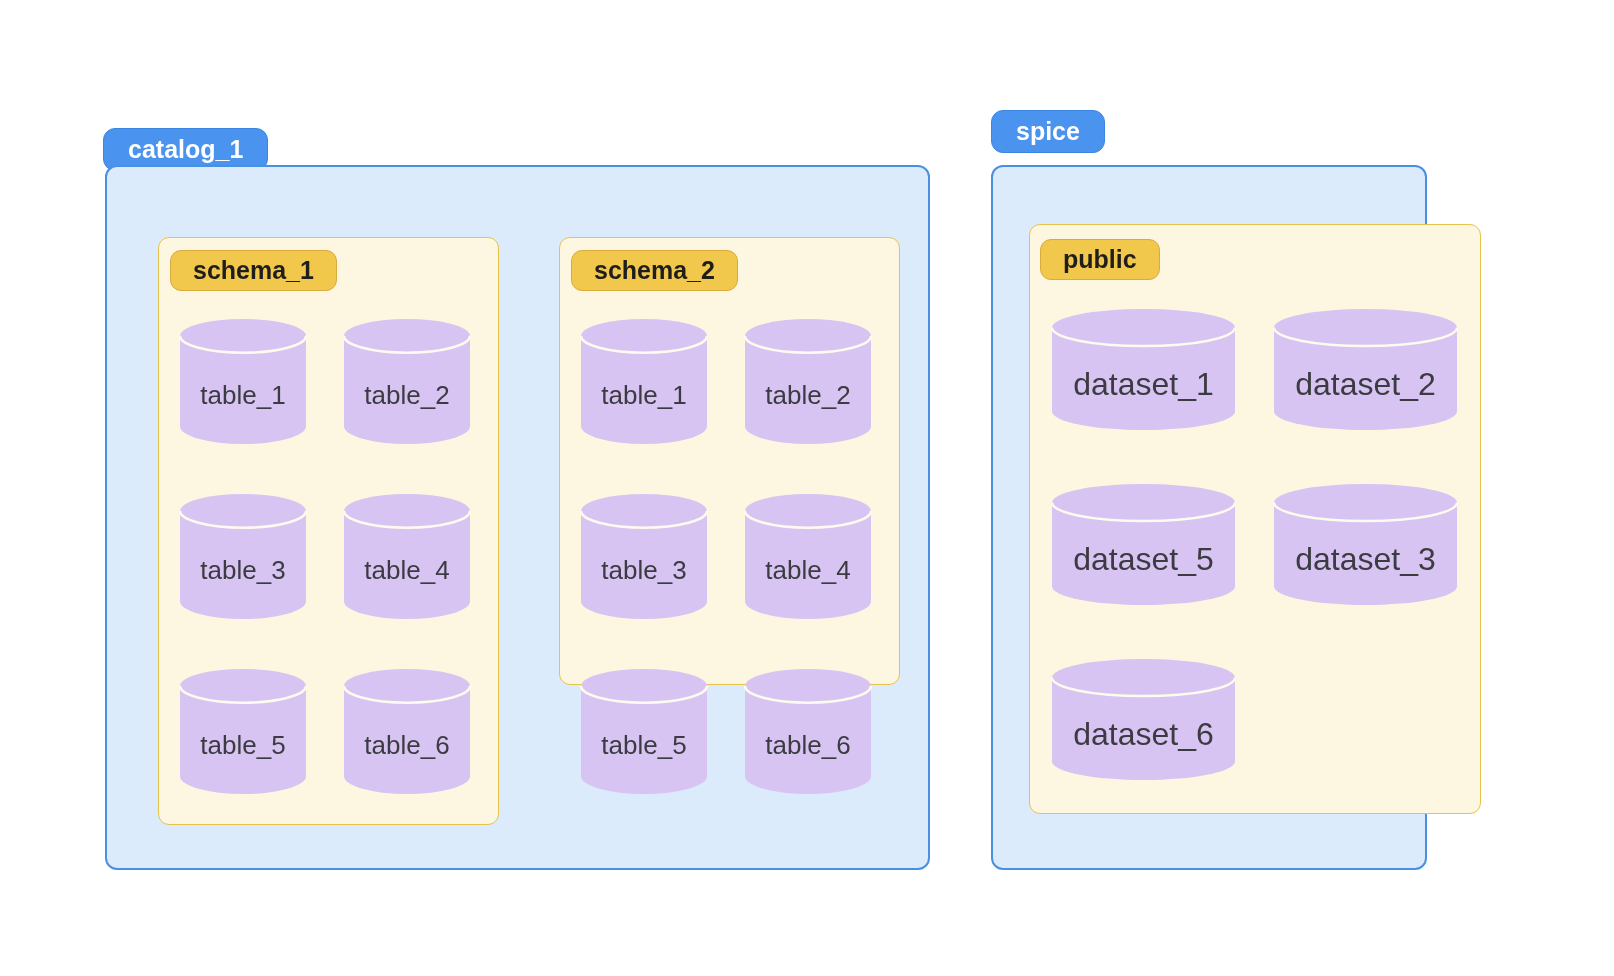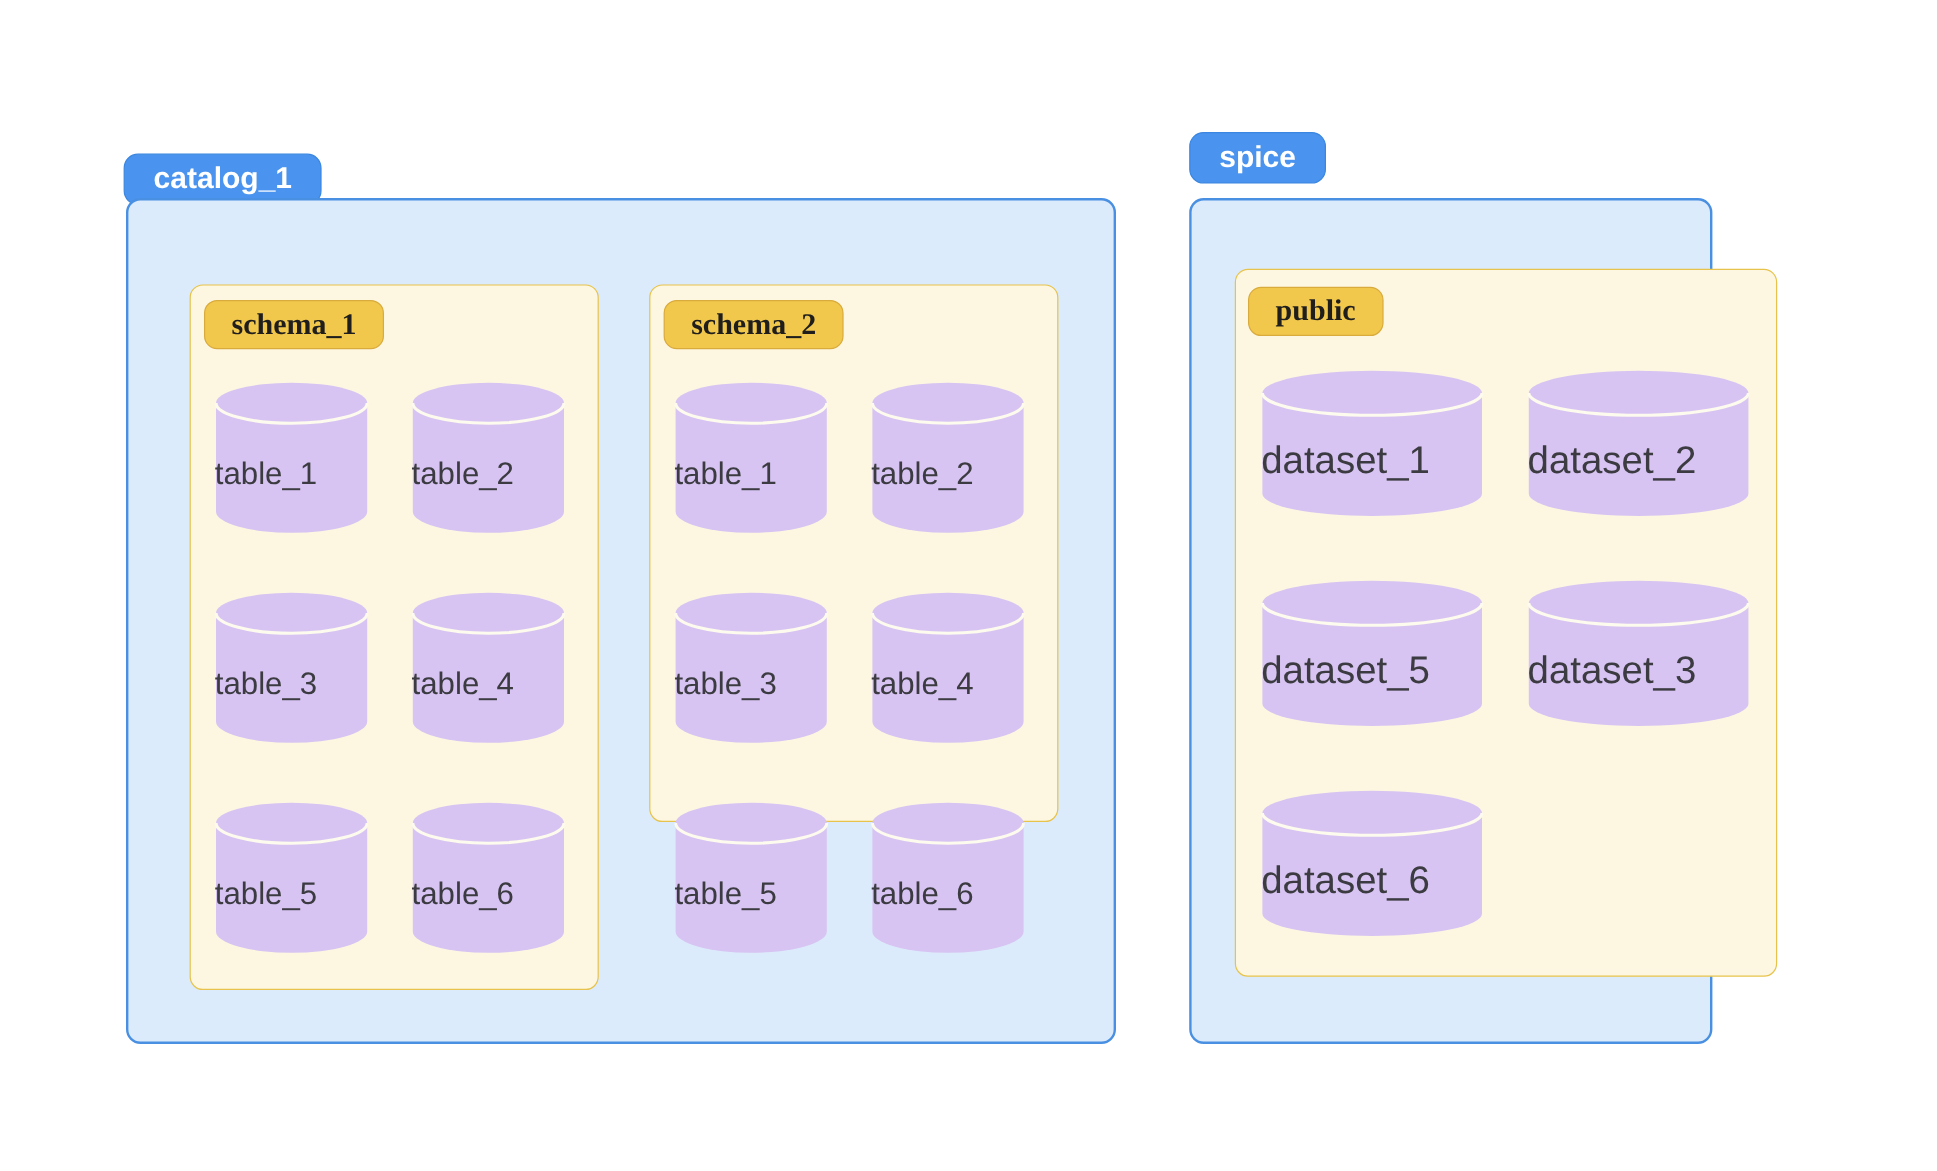--- a/index.html
+++ b/index.html
@@ -34,41 +34,40 @@
     border-radius: 12px;
   }
   .badge.gold {
     background: var(--yellow-badge-bg);
     border: 1.5px solid var(--yellow-badge-border);
     color: var(--yellow-badge-text);
     font-size: 25px;
     height: 41px;
     padding: 0 22px;
     border-radius: 11px;
-    font-family: Liberation Serif, serif;
   }
   .container-blue {
     position: absolute;
     box-sizing: border-box;
     background: var(--container-bg);
     border: 2px solid var(--container-border);
     border-radius: 12px;
   }
   #catalog-container { left: 105px; top: 165px; width: 825px; height: 705px; }
   #spice-container   { left: 991px; top: 165px; width: 436px; height: 705px; }
 
   .schema-box {
     position: absolute;
     box-sizing: border-box;
     background: var(--schema-box-bg);
     border: 1.5px solid var(--schema-box-border);
     border-radius: 11px;
   }
   #schema-1-box { left: 51px;  top: 70px; width: 341px; height: 588px; }
-  #schema-2-box { left: 434px; top: 70px; width: 341px; height: 448px; }
+  #schema-2-box { left: 452px; top: 70px; width: 341px; height: 448px; }
   #public-box   { left: 36px;  top: 57px; width: 452px; height: 590px; }
 
   .schema-badge { left: 11px; top: 12px; }
   .public-badge { left: 10px; top: 14px; }
 
   .cyl-grid {
     position: absolute;
     display: grid;
   }
   .tables-grid {
@@ -85,20 +84,21 @@
     column-gap: 37px;
     row-gap: 52px;
   }
   .cylinder { position: relative; width: 100%; height: 100%; }
   .cylinder svg { position: absolute; left: 0; top: 0; width: 100%; height: 100%; display: block; }
   .cyl-body { fill: var(--cylinder-fill); }
   .cyl-rim  { fill: none; stroke: var(--cylinder-rim); stroke-width: 2.6; }
   .cyl-label {
     position: absolute;
     left: 0; right: 0;
+    text-align: center;
     color: var(--cylinder-text);
     white-space: nowrap;
   }
   .table-cyl .cyl-label   { top: 61%; transform: translateY(-50%); font-size: 26px; }
   .dataset-cyl .cyl-label { top: 62%; transform: translateY(-50%); font-size: 32px; }
 </style>
 </head>
 <body>
 
 <div class="canvas">

